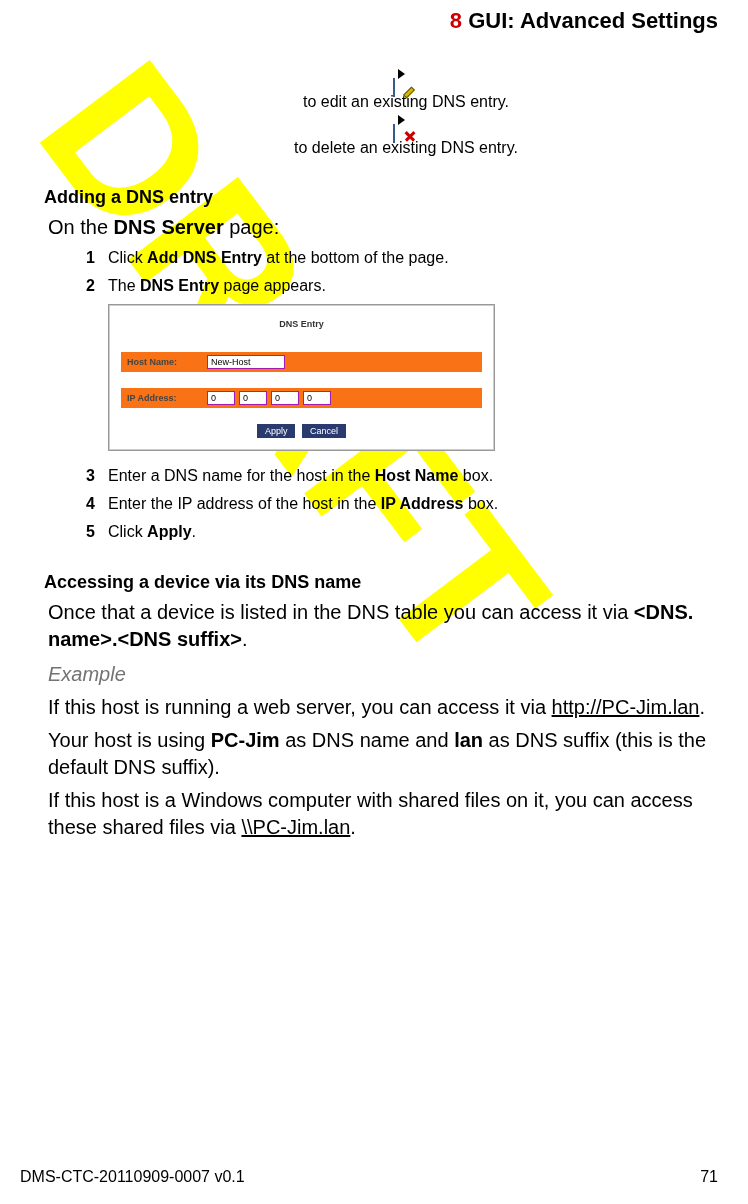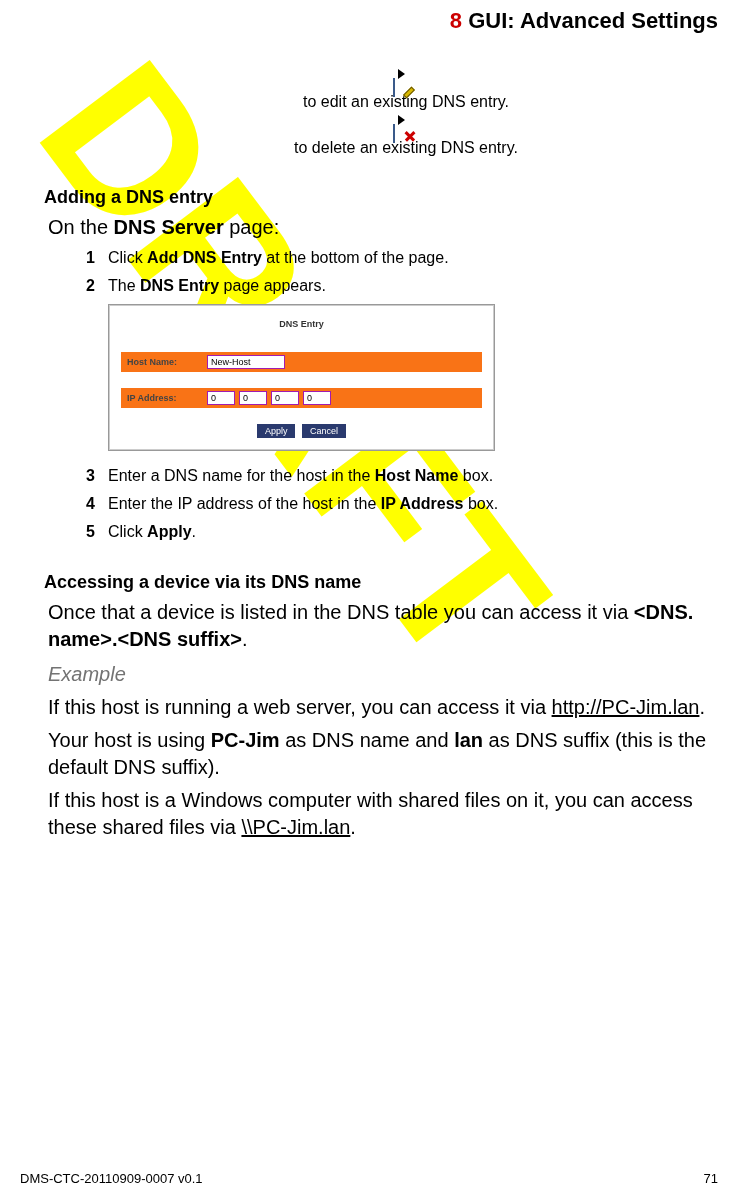--- a/index.html
+++ b/index.html
@@ -165,21 +165,21 @@
   .example { color: #737373; font-style: italic; margin-top: 8px; }
   .underline { text-decoration: underline; }
 
   .footer {
     position: absolute;
     bottom: 18px;
     left: 20px;
     right: 30px;
     display: flex;
     justify-content: space-between;
-    font-size: 13px;
+    font-size: 16px;
     z-index: 2;
   }
 </style>
 </head>
 <body>
 
 <div class="watermark">DRAFT</div>
 
 <div class="header">
   <span class="red">8</span>

